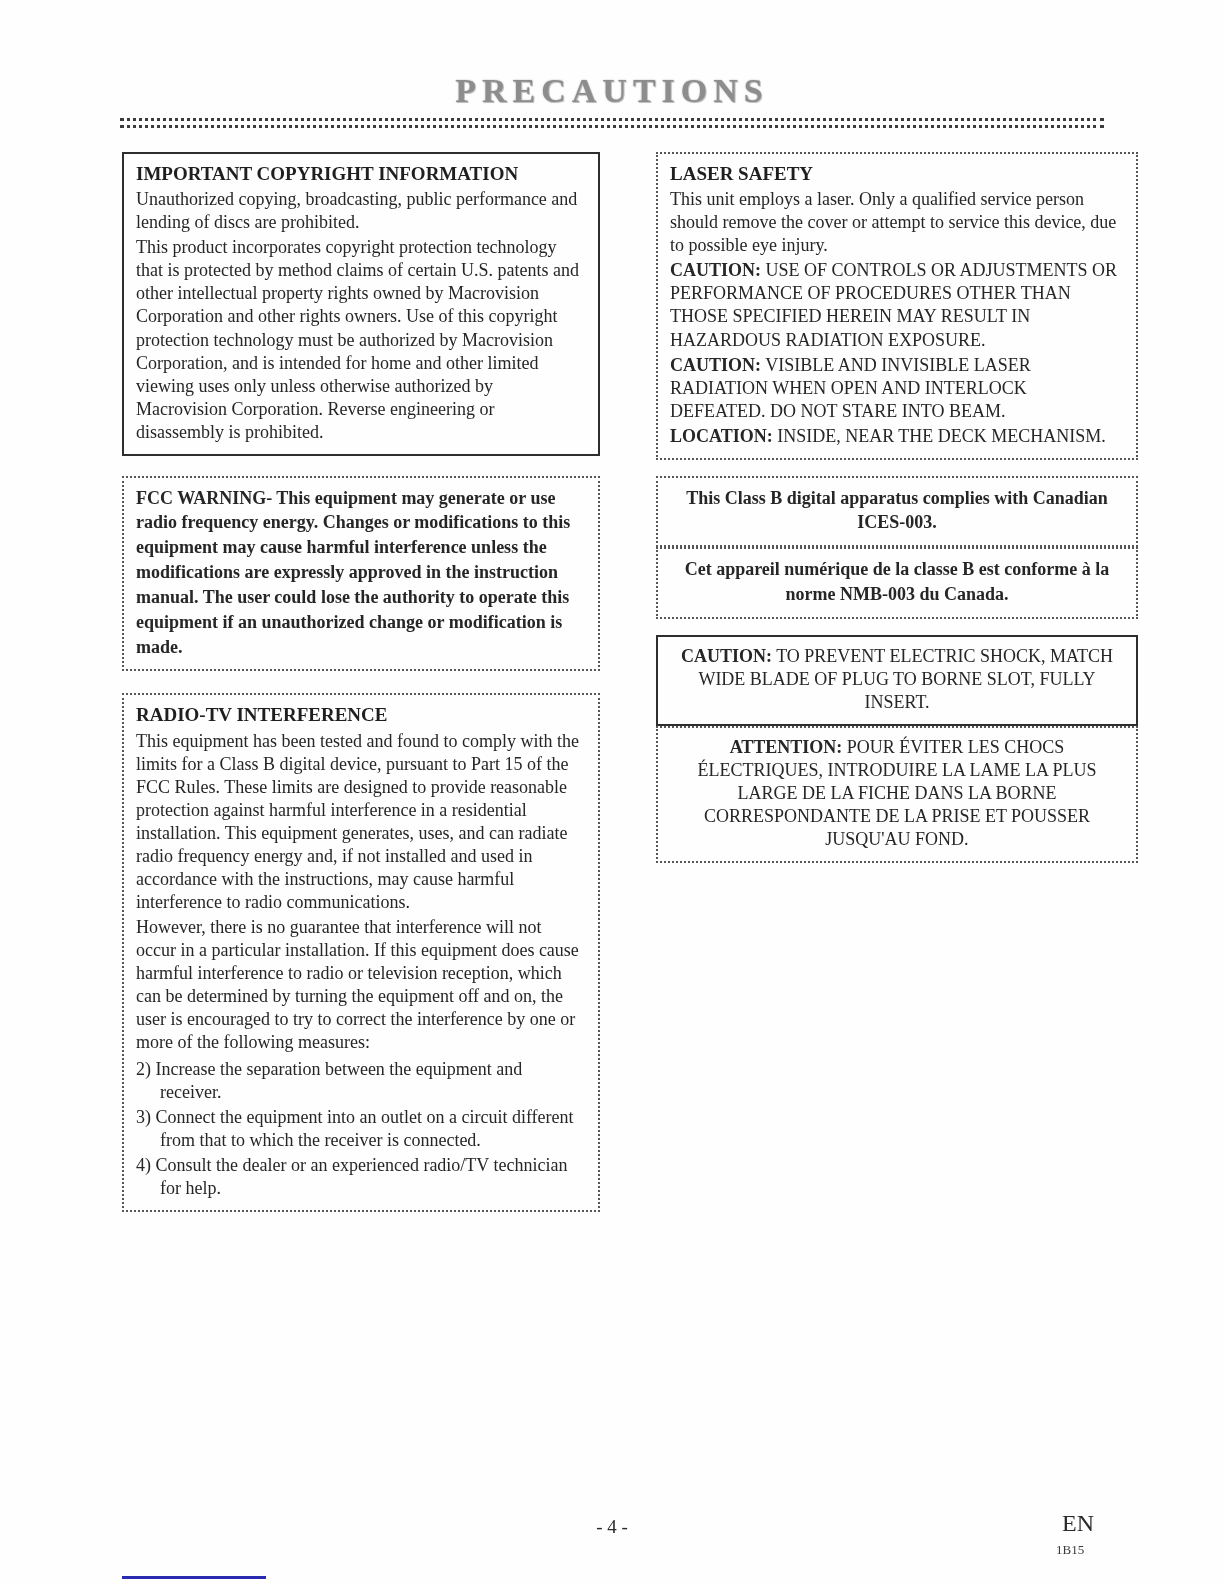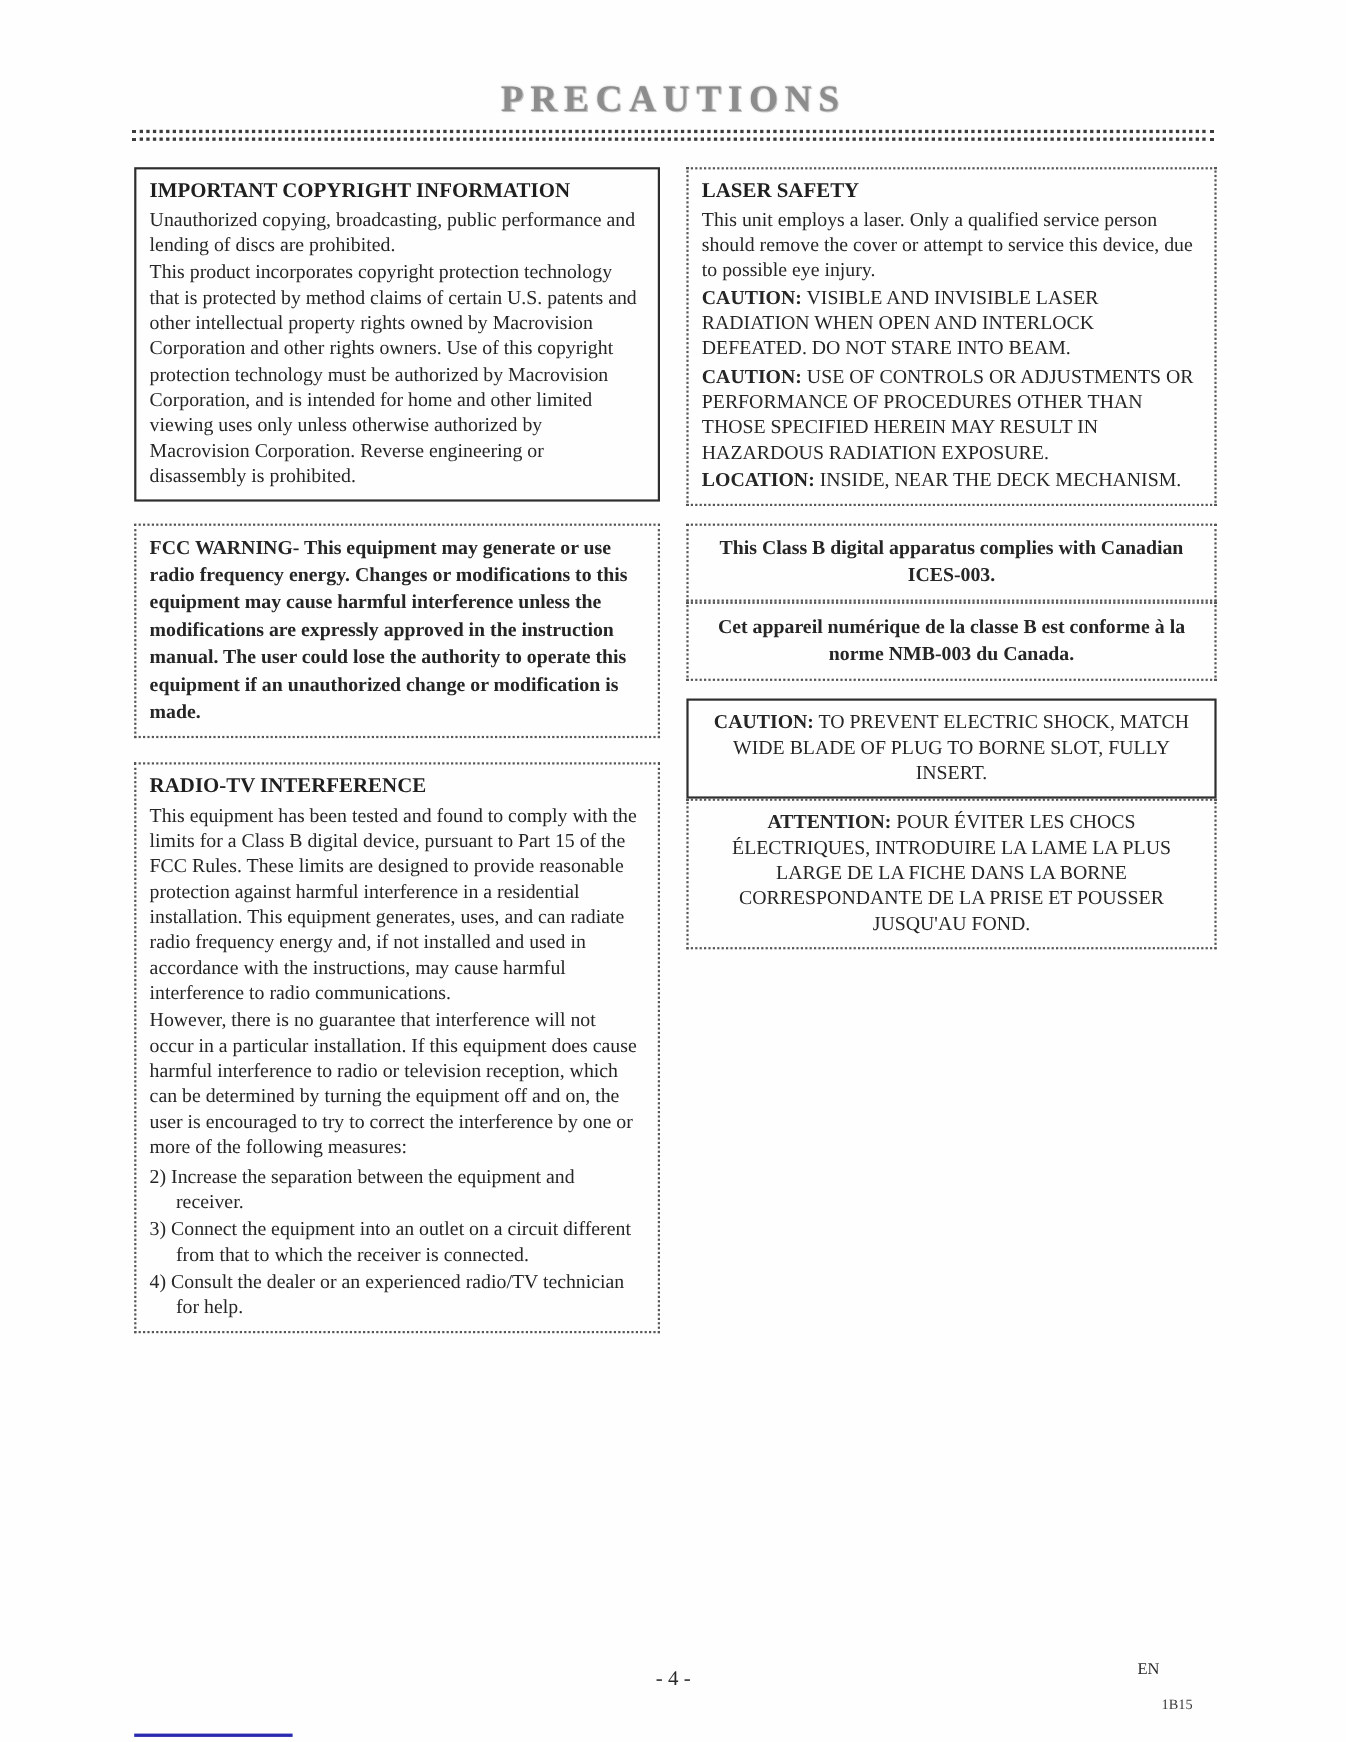--- a/index.html
+++ b/index.html
@@ -34,20 +34,21 @@
     width: 984px;
     margin: 8px auto 0 auto;
     height: 4px;
     border-top: 3px dotted #3c3c3c;
     border-bottom: 3px dotted #3c3c3c;
   }
   
   .columns {
     display: flex;
     padding: 24px 12px 0 122px;
+    gap: 32px;
   }
   .col {
     display: block;
   }
   .col.left { width: 478px; margin-right: 24px; }
   .col.right { width: 482px; }
   
   .box {
     box-sizing: border-box;
     padding: 8px 12px 10px 12px;
@@ -83,23 +84,23 @@
     position: absolute;
     left: 0;
     right: 0;
     top: 1516px;
     text-align: center;
     font-size: 19px;
     color: #2a2a2a;
   }
   .footer-lang {
     position: absolute;
-    left: 1034px;
+    left: 1062px;
     top: 1510px;
-    font-size: 15px;
+    font-size: 24px;
     color: #2a2a2a;
   }
   .footer-doc {
     position: absolute;
     left: 1056px;
     top: 1542px;
     font-size: 13px;
     color: #3a3a3a;
   }
   .footer-blue-line {
@@ -146,22 +147,22 @@
         </div>
       </div>
 
     </div>
 
     <div class="col right">
 
       <div class="box dotted mb16">
         <h2>LASER SAFETY</h2>
         <p>This unit employs a laser. Only a qualified service person should remove the cover or attempt to service this device, due to possible eye injury.</p>
+        <p class="gap-top"><b class="lbl">CAUTION:</b><span> USE OF CONTROLS OR ADJUSTMENTS OR PERFORMANCE OF PROCEDURES OTHER THAN THOSE SPECIFIED HEREIN MAY RESULT IN HAZARDOUS RADIATION EXPOSURE.</span></p>
         <p class="gap-top"><b class="lbl">CAUTION:</b><span> VISIBLE AND INVISIBLE LASER RADIATION WHEN OPEN AND INTERLOCK DEFEATED. DO NOT STARE INTO BEAM.</span></p>
-        <p class="gap-top"><b class="lbl">CAUTION:</b><span> USE OF CONTROLS OR ADJUSTMENTS OR PERFORMANCE OF PROCEDURES OTHER THAN THOSE SPECIFIED HEREIN MAY RESULT IN HAZARDOUS RADIATION EXPOSURE.</span></p>
         <p><b class="lbl">LOCATION:</b><span> INSIDE, NEAR THE DECK MECHANISM.</span></p>
       </div>
 
       <div class="box dotted stack-bottom">
         <p class="bold-body">This Class B digital apparatus complies with Canadian ICES-003.</p>
       </div>
       <div class="box dotted stack-under mb16">
         <p class="bold-body">Cet appareil numérique de la classe B est conforme à la norme NMB-003 du Canada.</p>
       </div>
 

